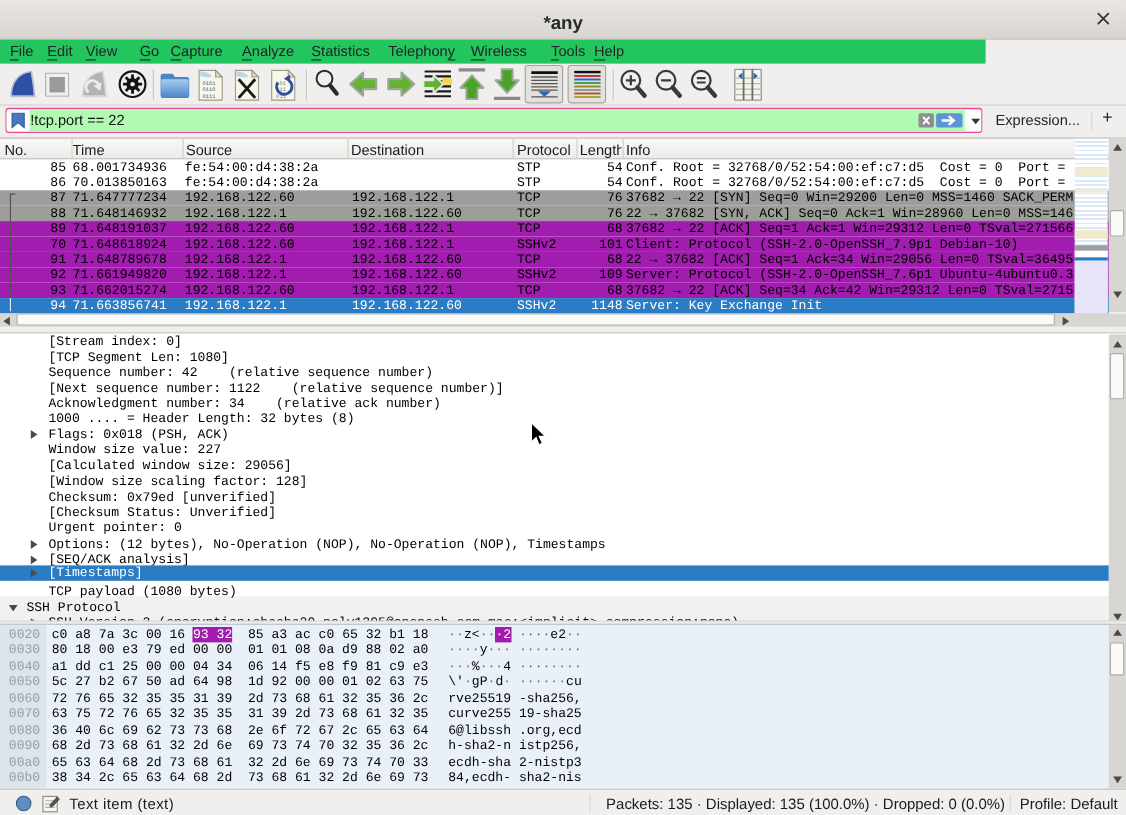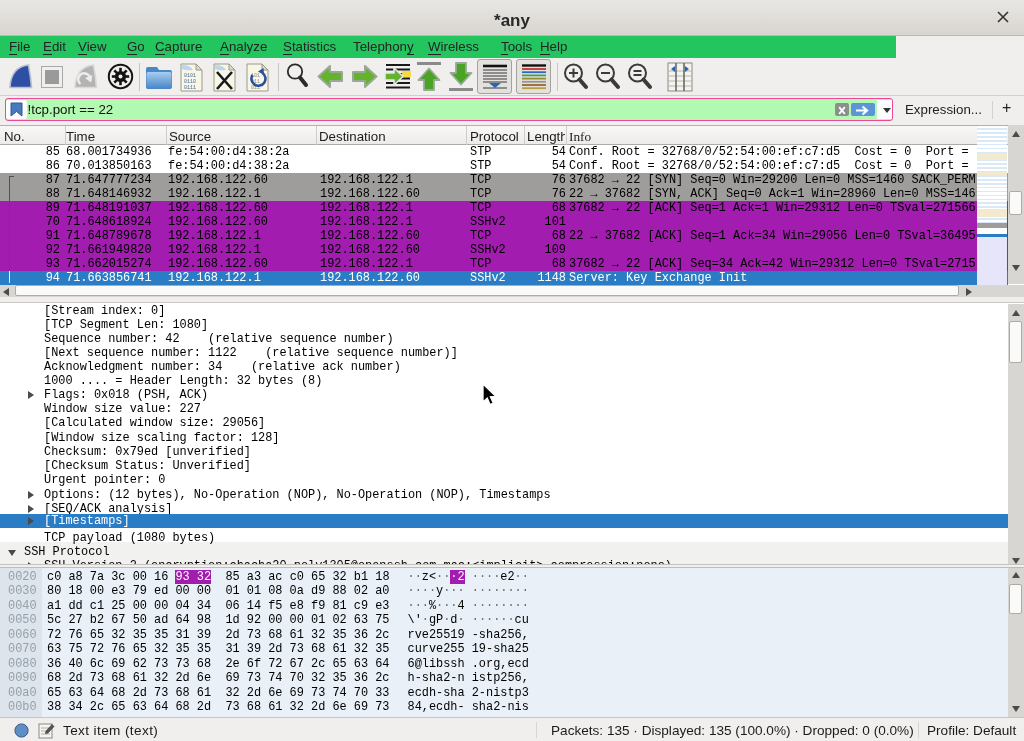--- a/index.html
+++ b/index.html
@@ -289,21 +289,21 @@
   <div id="fplus">+</div>
 </div>
 <div id="plist">
   <div id="phead">
     <span class="hcell" style="left:4px;">No.</span>
     <span class="hcell" style="left:66px;">Time</span>
     <span class="hcell" style="left:169px;">Source</span>
     <span class="hcell" style="left:319px;">Destination</span>
     <span class="hcell" style="left:470px;">Protocol</span>
     <span class="hcell" style="left:527px;width:38px;">Length</span>
-    <span class="hcell" style="left:569px;font-family:Liberation Serif, serif;">Info</span>
+    <span class="hcell" style="left:569px;">Info</span>
     <div class="hline" style="left:65px;"></div>
     <div class="hline" style="left:166px;"></div>
     <div class="hline" style="left:316px;"></div>
     <div class="hline" style="left:466px;"></div>
     <div class="hline" style="left:524px;"></div>
     <div class="hline" style="left:566px;"></div>
   </div>
   <div class="prow mono rw" style="top:20px;">
       <span class="c-no">85</span>
       <span class="c-time">68.001734936</span>
@@ -347,37 +347,39 @@
       <span class="c-len">68</span>
       <span class="c-info">37682 → 22 [ACK] Seq=1 Ack=1 Win=29312 Len=0 TSval=271566</span>
     </div>
   <div class="prow mono rl" style="top:90px;">
       <span class="c-no">70</span>
       <span class="c-time">71.648618924</span>
       <span class="c-src">192.168.122.60</span>
       <span class="c-dst">192.168.122.1</span>
       <span class="c-pro">SSHv2</span>
       <span class="c-len">101</span>
+      <span class="c-info">Client: Protocol (SSH-2.0-OpenSSH_7.9p1 Debian-10)</span>
     </div>
   <div class="prow mono rl" style="top:104px;">
       <span class="c-no">91</span>
       <span class="c-time">71.648789678</span>
       <span class="c-src">192.168.122.1</span>
       <span class="c-dst">192.168.122.60</span>
       <span class="c-pro">TCP</span>
       <span class="c-len">68</span>
       <span class="c-info">22 → 37682 [ACK] Seq=1 Ack=34 Win=29056 Len=0 TSval=36495</span>
     </div>
   <div class="prow mono rl" style="top:118px;">
       <span class="c-no">92</span>
       <span class="c-time">71.661949820</span>
       <span class="c-src">192.168.122.1</span>
       <span class="c-dst">192.168.122.60</span>
       <span class="c-pro">SSHv2</span>
       <span class="c-len">109</span>
+      <span class="c-info">Server: Protocol (SSH-2.0-OpenSSH_7.6p1 Ubuntu-4ubuntu0.3</span>
     </div>
   <div class="prow mono rl" style="top:132px;">
       <span class="c-no">93</span>
       <span class="c-time">71.662015274</span>
       <span class="c-src">192.168.122.60</span>
       <span class="c-dst">192.168.122.1</span>
       <span class="c-pro">TCP</span>
       <span class="c-len">68</span>
       <span class="c-info">37682 → 22 [ACK] Seq=34 Ack=42 Win=29312 Len=0 TSval=2715</span>
     </div>

